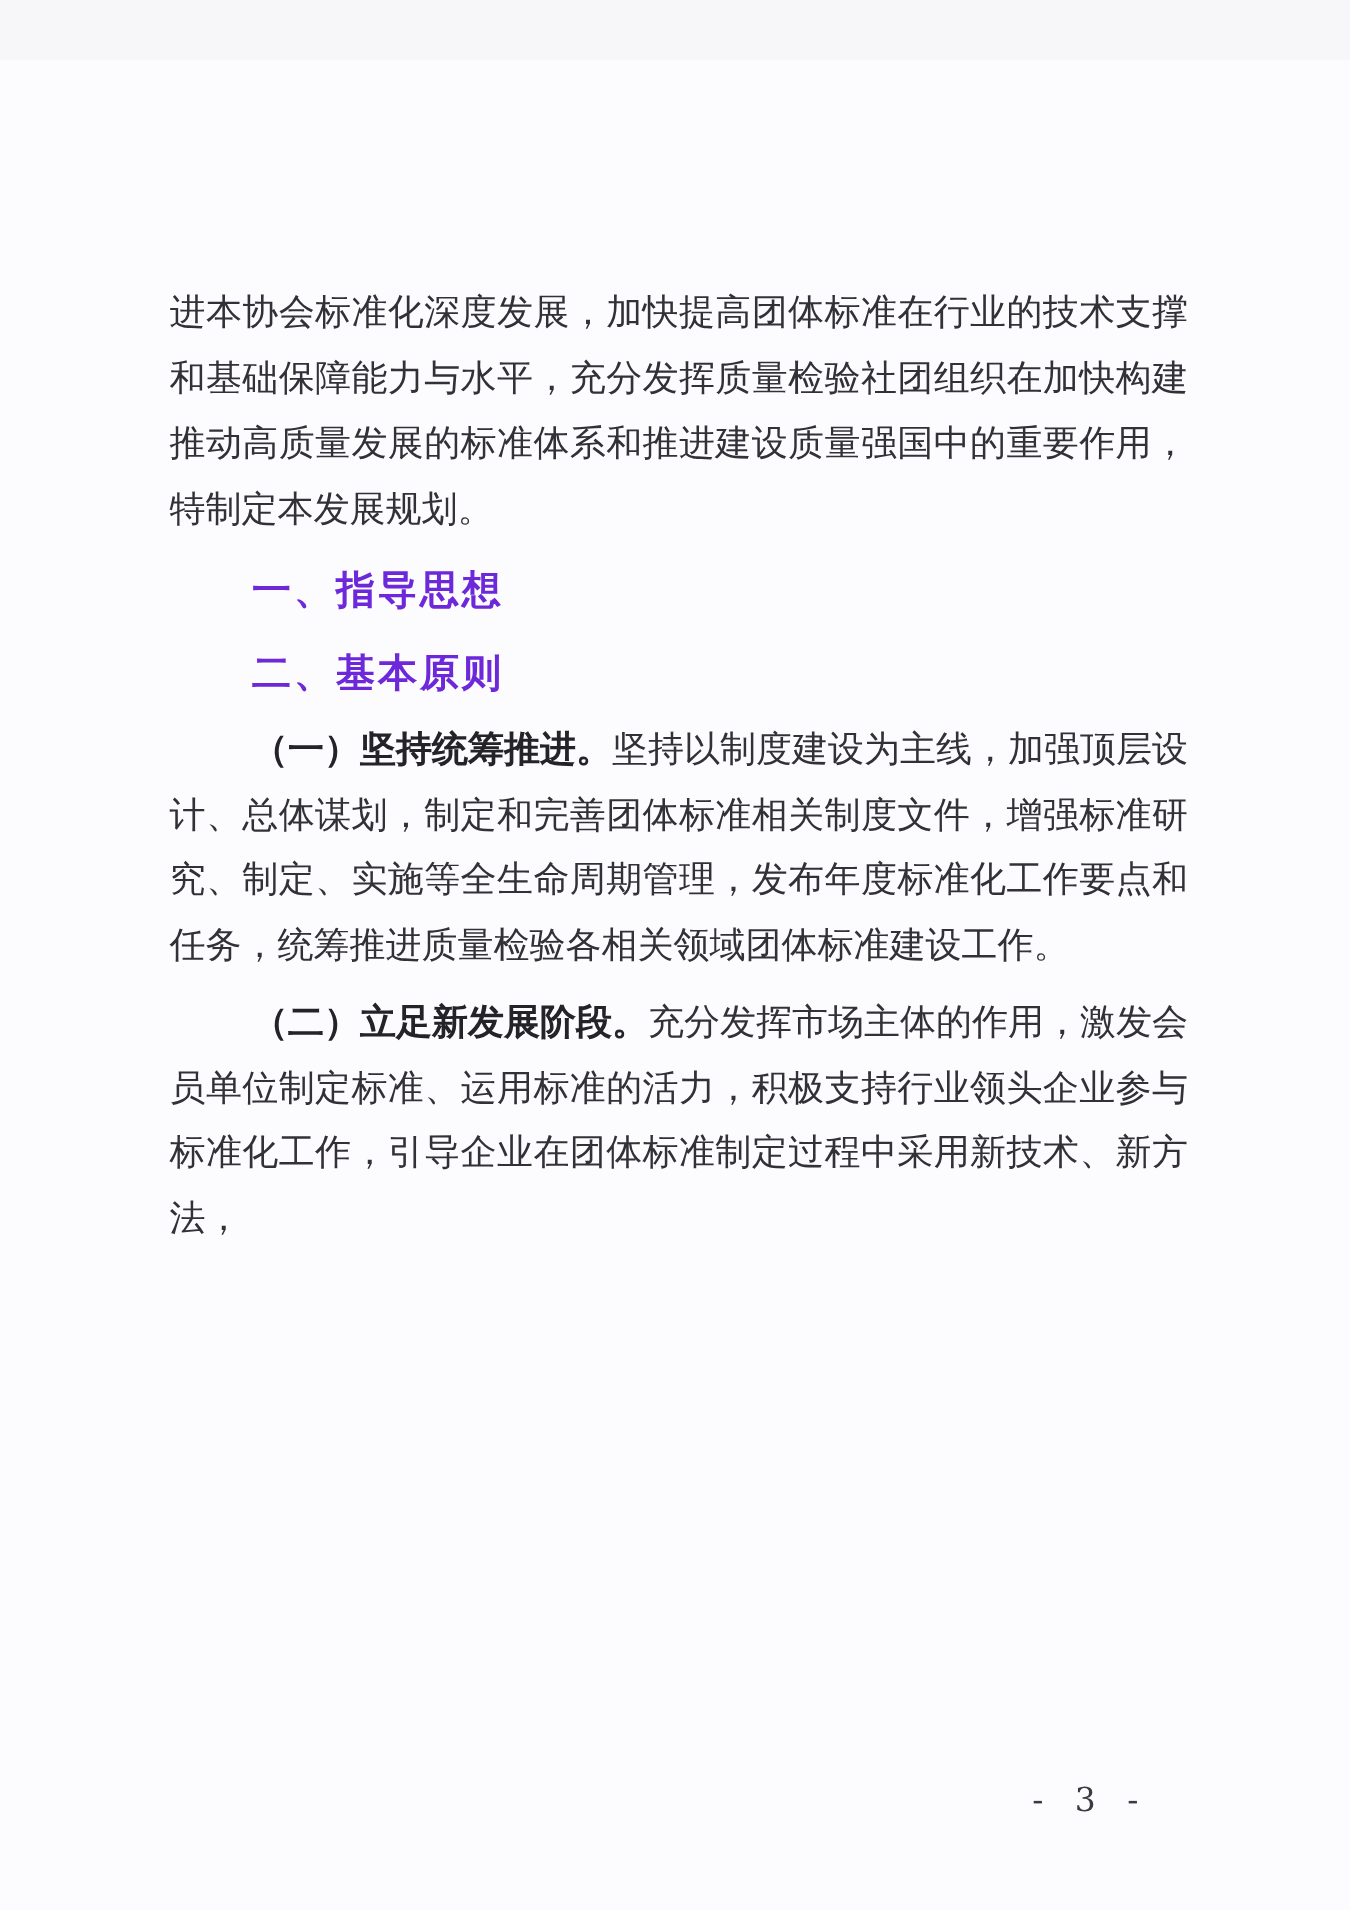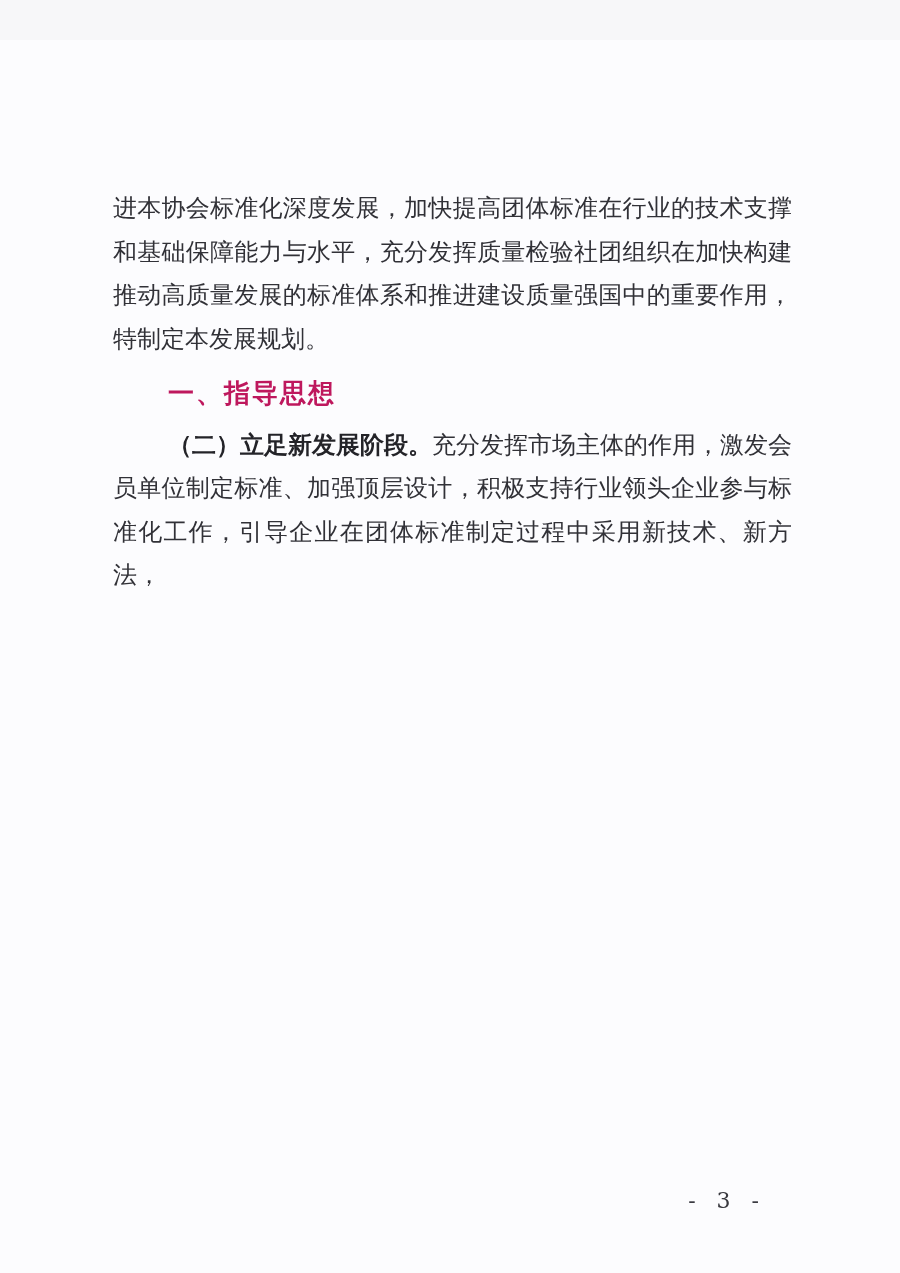--- a/index.html
+++ b/index.html
@@ -37,21 +37,21 @@
   p.body-text.indent {
     text-indent: 55px;
   }
   h2.heading {
     margin: 0;
     padding-left: 55px;
     font-family: Liberation Sans, sans-serif;
     font-weight: bold;
     font-size: 26px;
     line-height: 43.5px;
-    color: #be185d;
+    color: #6d28d9;
     letter-spacing: 2px;
   }
   h2.heading.gap-before {
     margin-top: 11px;
   }
   p.gap-before {
     margin-top: 8px;
   }
   .lead {
     font-family: "DejaVu Sans", "Liberation Sans", sans-serif;
@@ -72,20 +72,22 @@
 <body>
 
 <div class="page">
   <div class="content">
 
     <p class="body-text">进本协会标准化深度发展，加快提高团体标准在行业的技术支撑和基础保障能力与水平，充分发挥质量检验社团组织在加快构建推动高质量发展的标准体系和推进建设质量强国中的重要作用，特制定本发展规划。</p>
 
     <h2 class="heading gap-before">一、指导思想</h2>
 
 
+    <h2 class="heading gap-before">二、基本原则</h2>
 
+    <p class="body-text indent gap-before"><span class="lead">（一）坚持统筹推进。</span><span>坚持以制度建设为主线，加强顶层设计、总体谋划，制定和完善团体标准相关制度文件，增强标准研究、制定、实施等全生命周期管理，发布年度标准化工作要点和任务，统筹推进质量检验各相关领域团体标准建设工作。</span></p>
 
-    <p class="body-text indent gap-before"><span class="lead">（二）立足新发展阶段。</span><span>充分发挥市场主体的作用，激发会员单位制定标准、加强顶层设计，积极支持行业领头企业参与标准化工作，引导企业在团体标准制定过程中采用新技术、新方法，</span></p>
+    <p class="body-text indent gap-before"><span class="lead">（二）立足新发展阶段。</span><span>充分发挥市场主体的作用，激发会员单位制定标准、运用标准的活力，积极支持行业领头企业参与标准化工作，引导企业在团体标准制定过程中采用新技术、新方法，</span></p>
 
   </div>
 
   <div class="page-footer">- 3 -</div>
 </div>
 
 </body></html>

